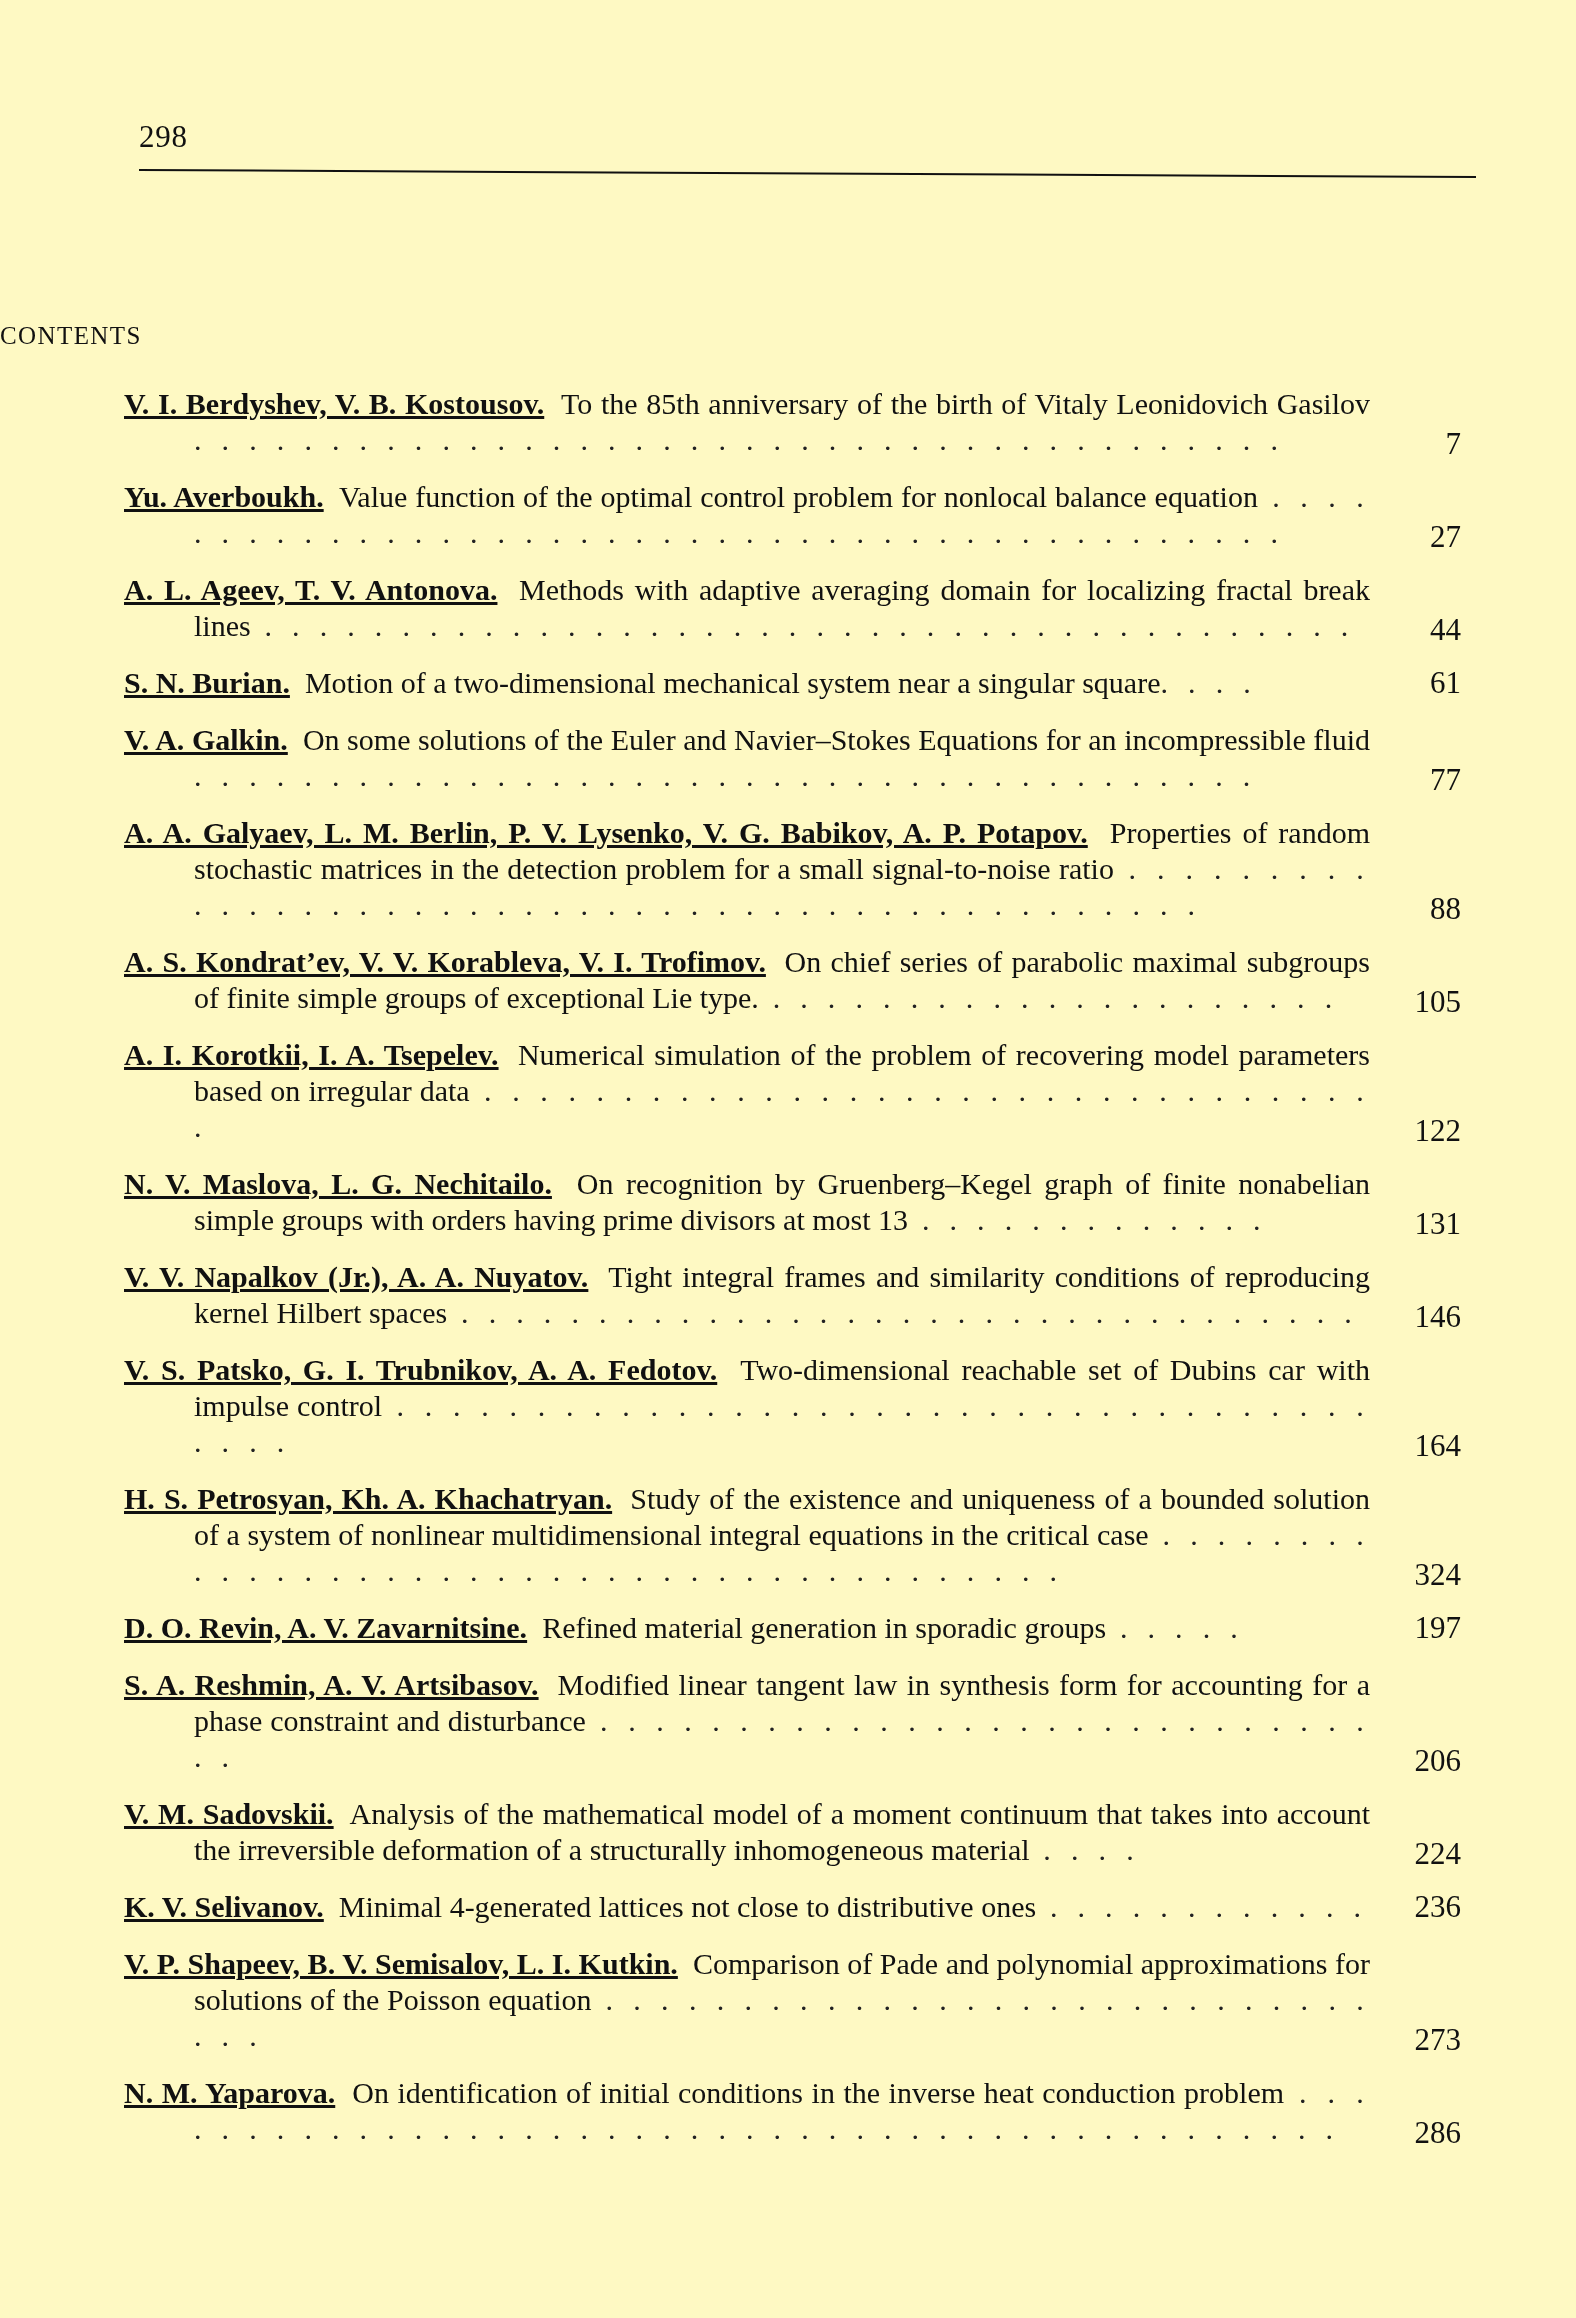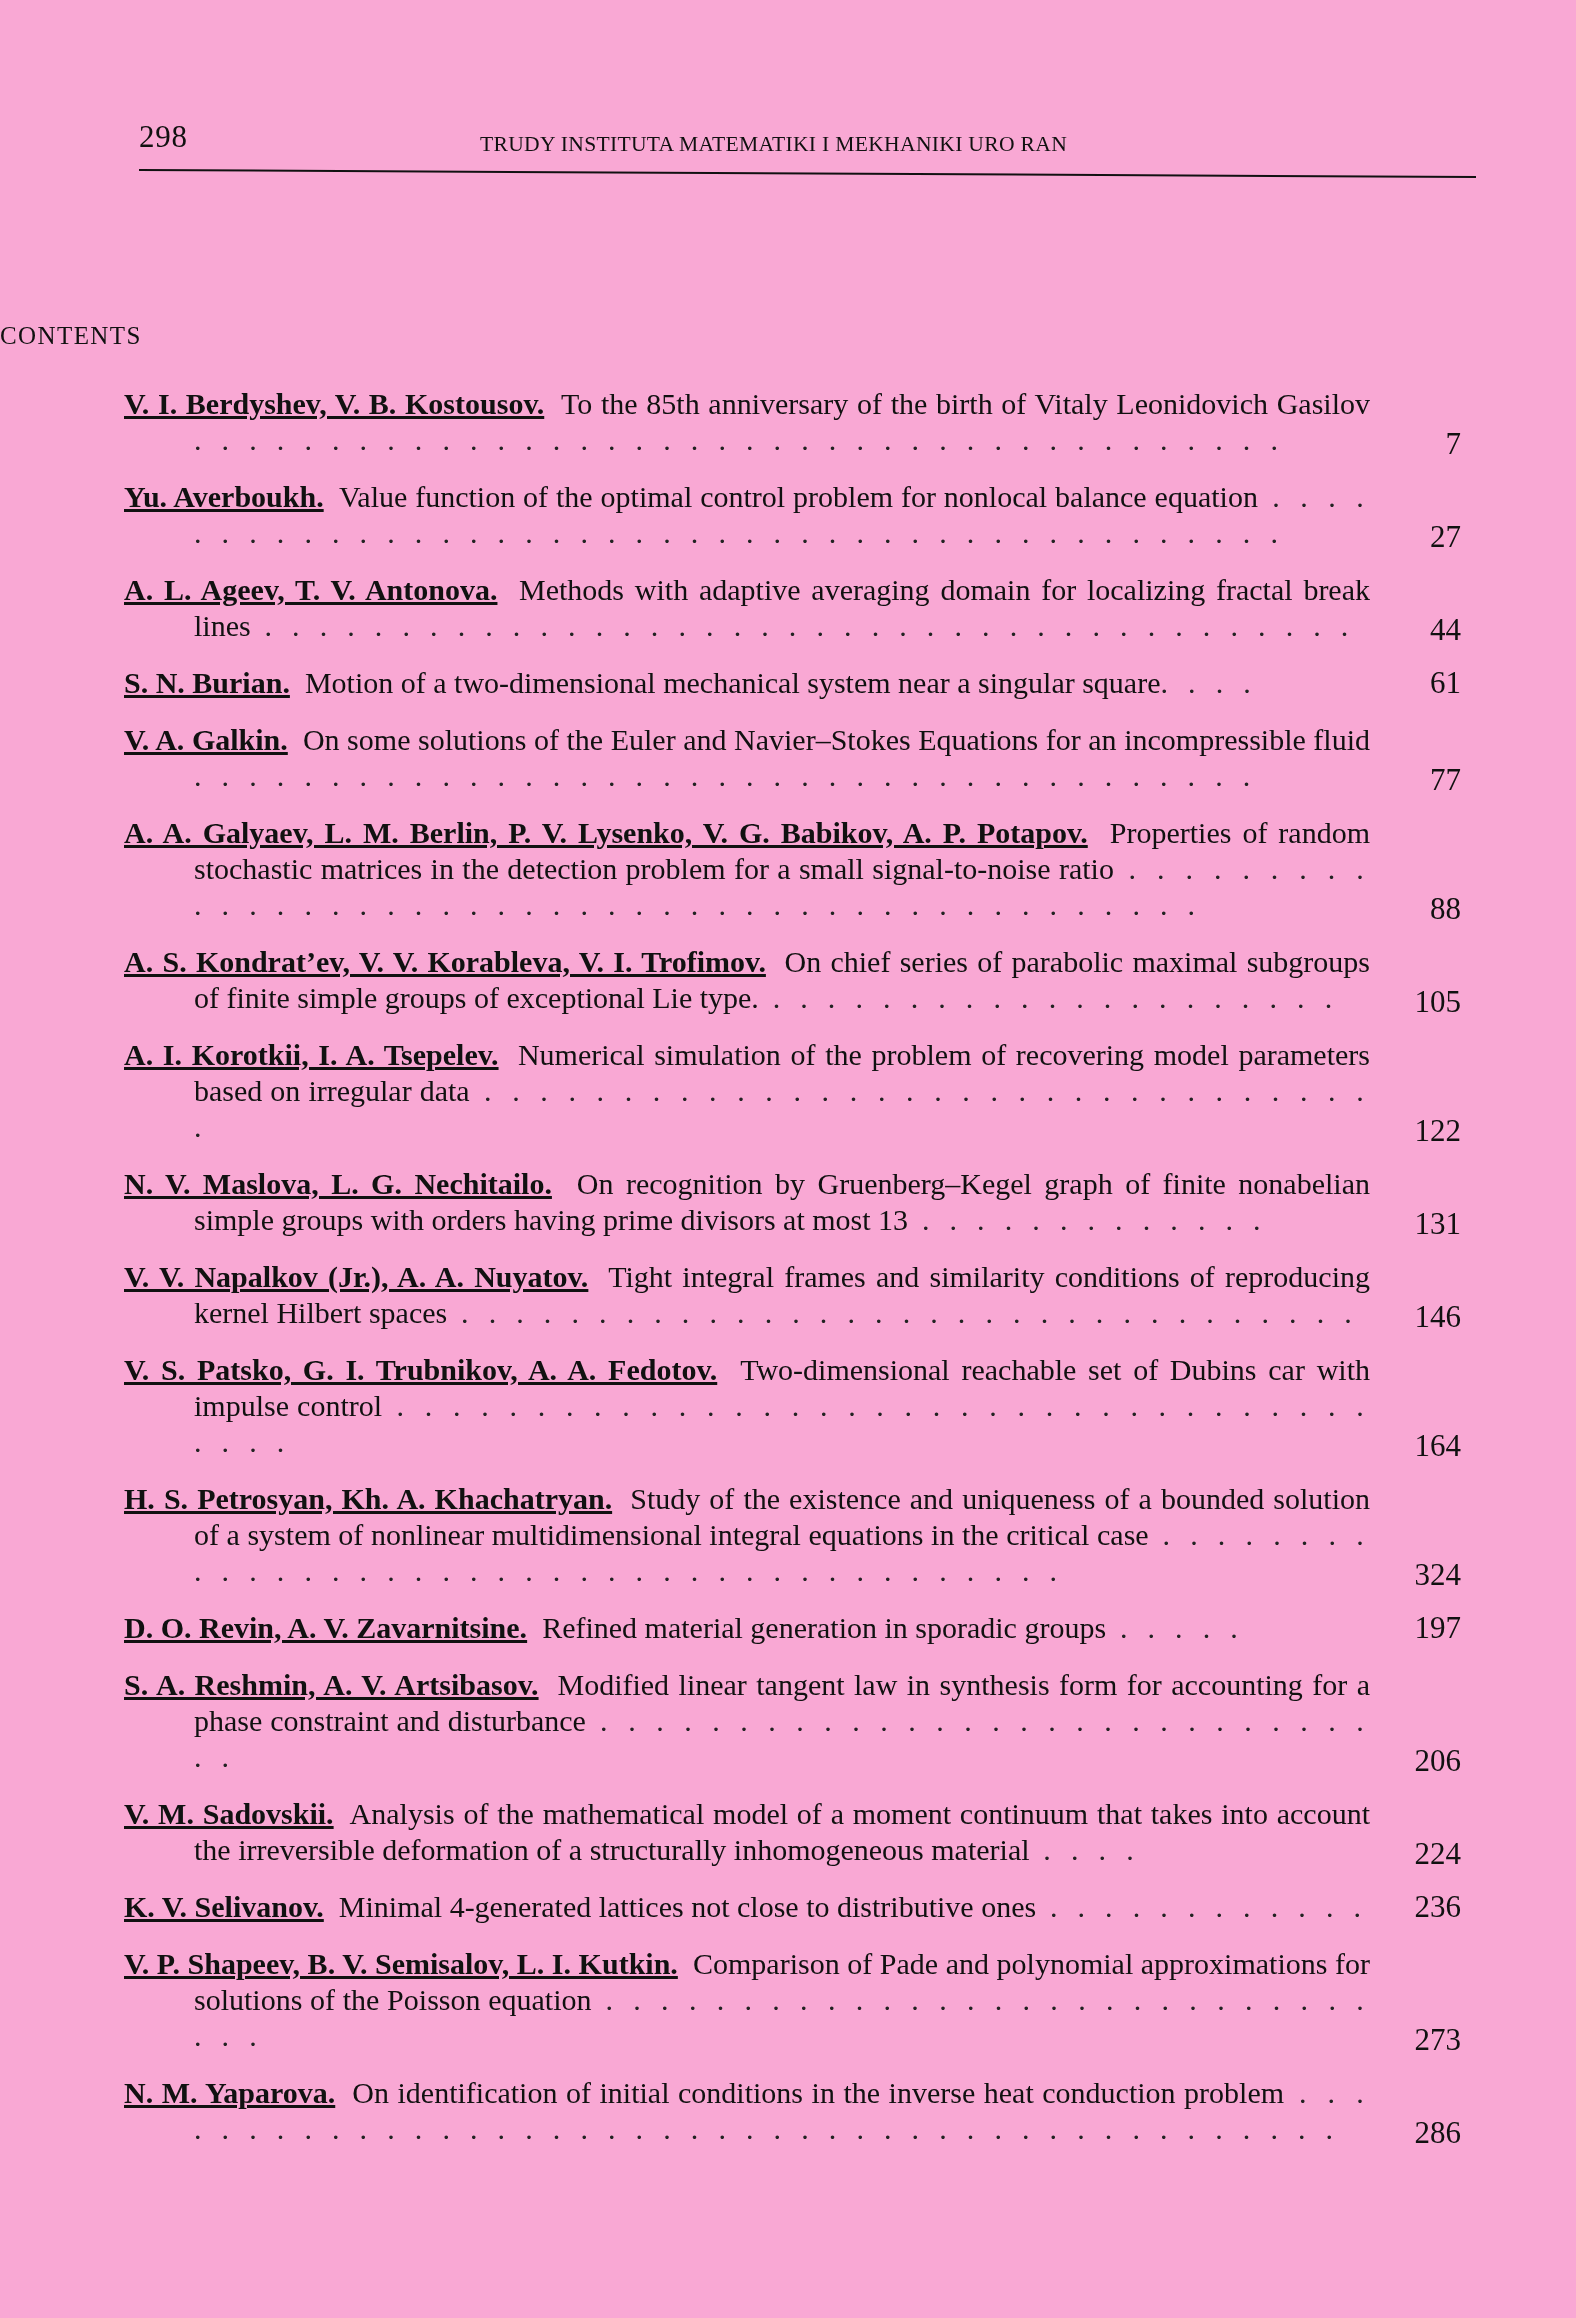--- a/index.html
+++ b/index.html
@@ -1,21 +1,21 @@
 <!DOCTYPE html>
 <html style="font-size:11px"><head>
 <meta charset="utf-8">
 <style>
   html, body { margin: 0; padding: 0; background: #ffffff; }
   body {
     width: 1576px; height: 2319px; position: relative; overflow: hidden;
     font-family: "DejaVu Serif", "Liberation Serif", serif;
     color: #111;
   }
-  .page { position: absolute; left: 0; top: 0; width: 1576px; height: 2319px; background: #f9a8d4; }
+  .page { position: absolute; left: 0; top: 0; width: 1576px; height: 2319px; background: #fef9c3; }
 
   .running-head {
     position: absolute; left: 139px; top: 111px; width: 1337px; height: 56px;
   }
   .page-number {
     position: absolute; left: 0; top: 8.4px;
     font-family: "Liberation Serif", serif; font-size: 31px; letter-spacing: 0.7px;
   }
   .journal-title {
     position: absolute; left: 341px; top: 21px;
@@ -63,21 +63,20 @@
   }
   .entry.single .page-ref { bottom: 0px; }
 </style>
 </head>
 <body>
 
 <div class="page">
 
   <div class="running-head">
     <span class="page-number">298</span>
-    <span class="journal-title">TRUDY INSTITUTA MATEMATIKI I MEKHANIKI URO RAN</span>
   </div>
   <div class="head-rule"></div>
 
   <div class="contents-title">CONTENTS</div>
 
   <div class="toc">
     <div class="entry">
         <div class="entry-text"><span class="authors">V. I. Berdyshev, V. B. Kostousov.</span>&nbsp; <span class="title-text">To the 85th anniversary of the birth of Vitaly Leonidovich Gasilov</span><span class="leader"> . . . . . . . . . . . . . . . . . . . . . . . . . . . . . . . . . . . . . . . .</span></div>
         <span class="page-ref">7</span>
       </div>

